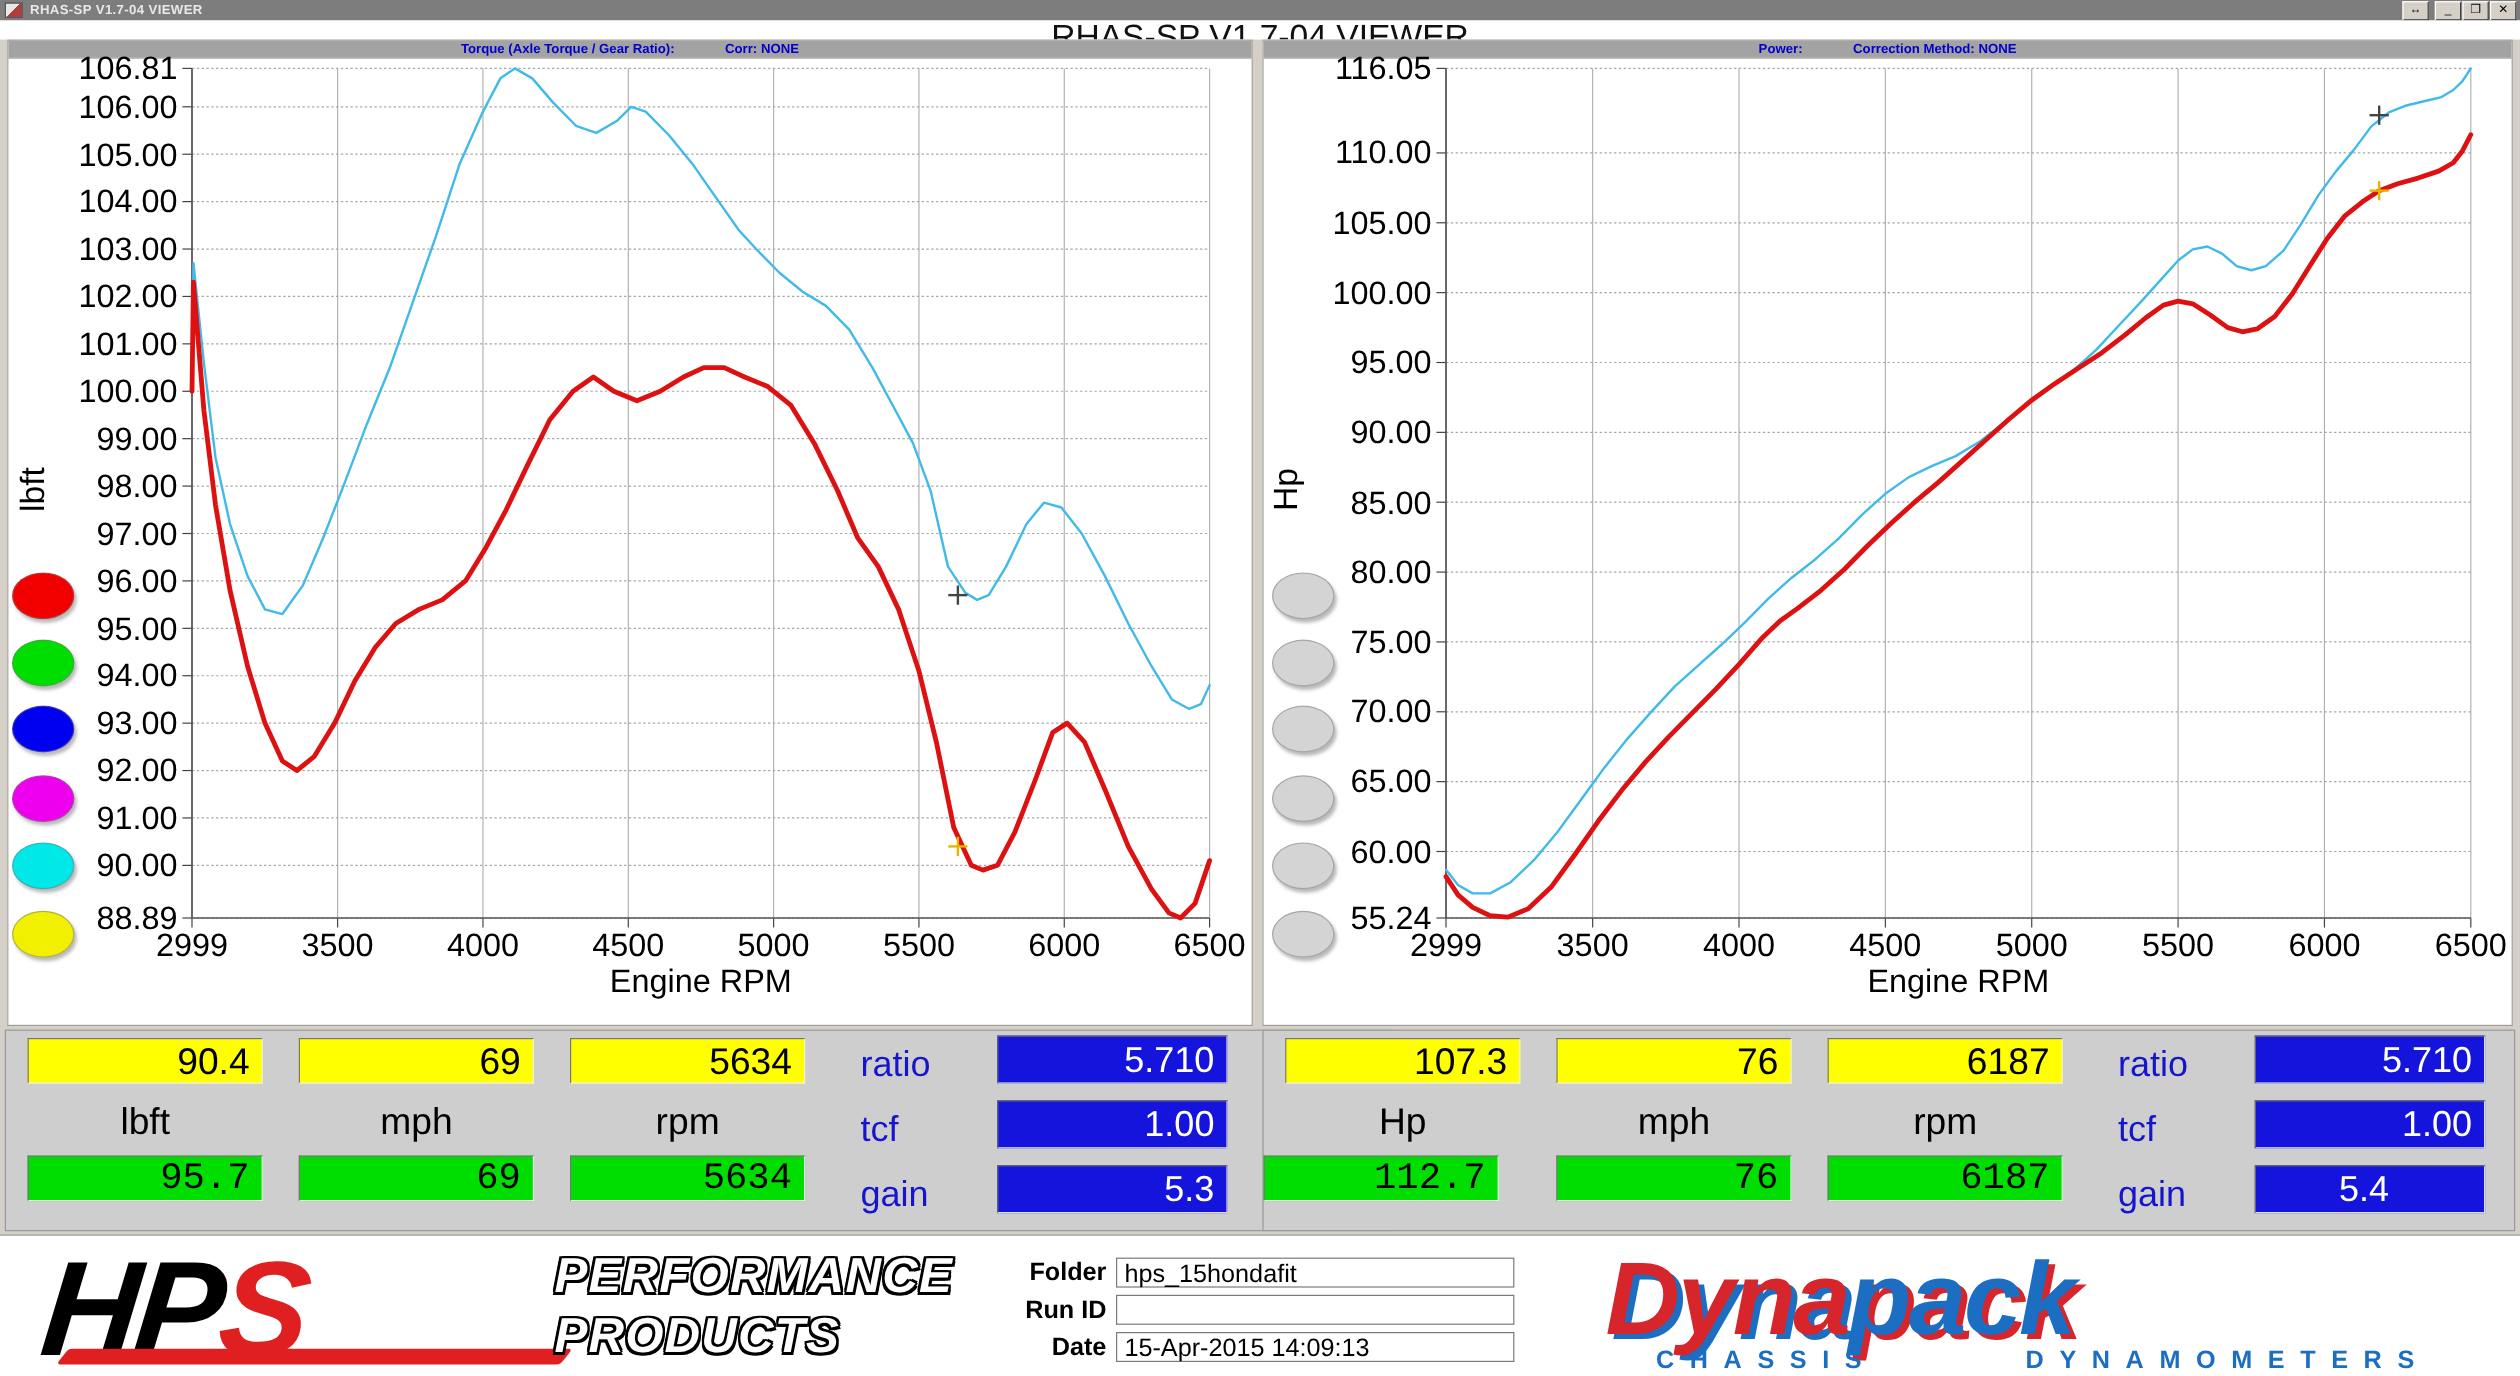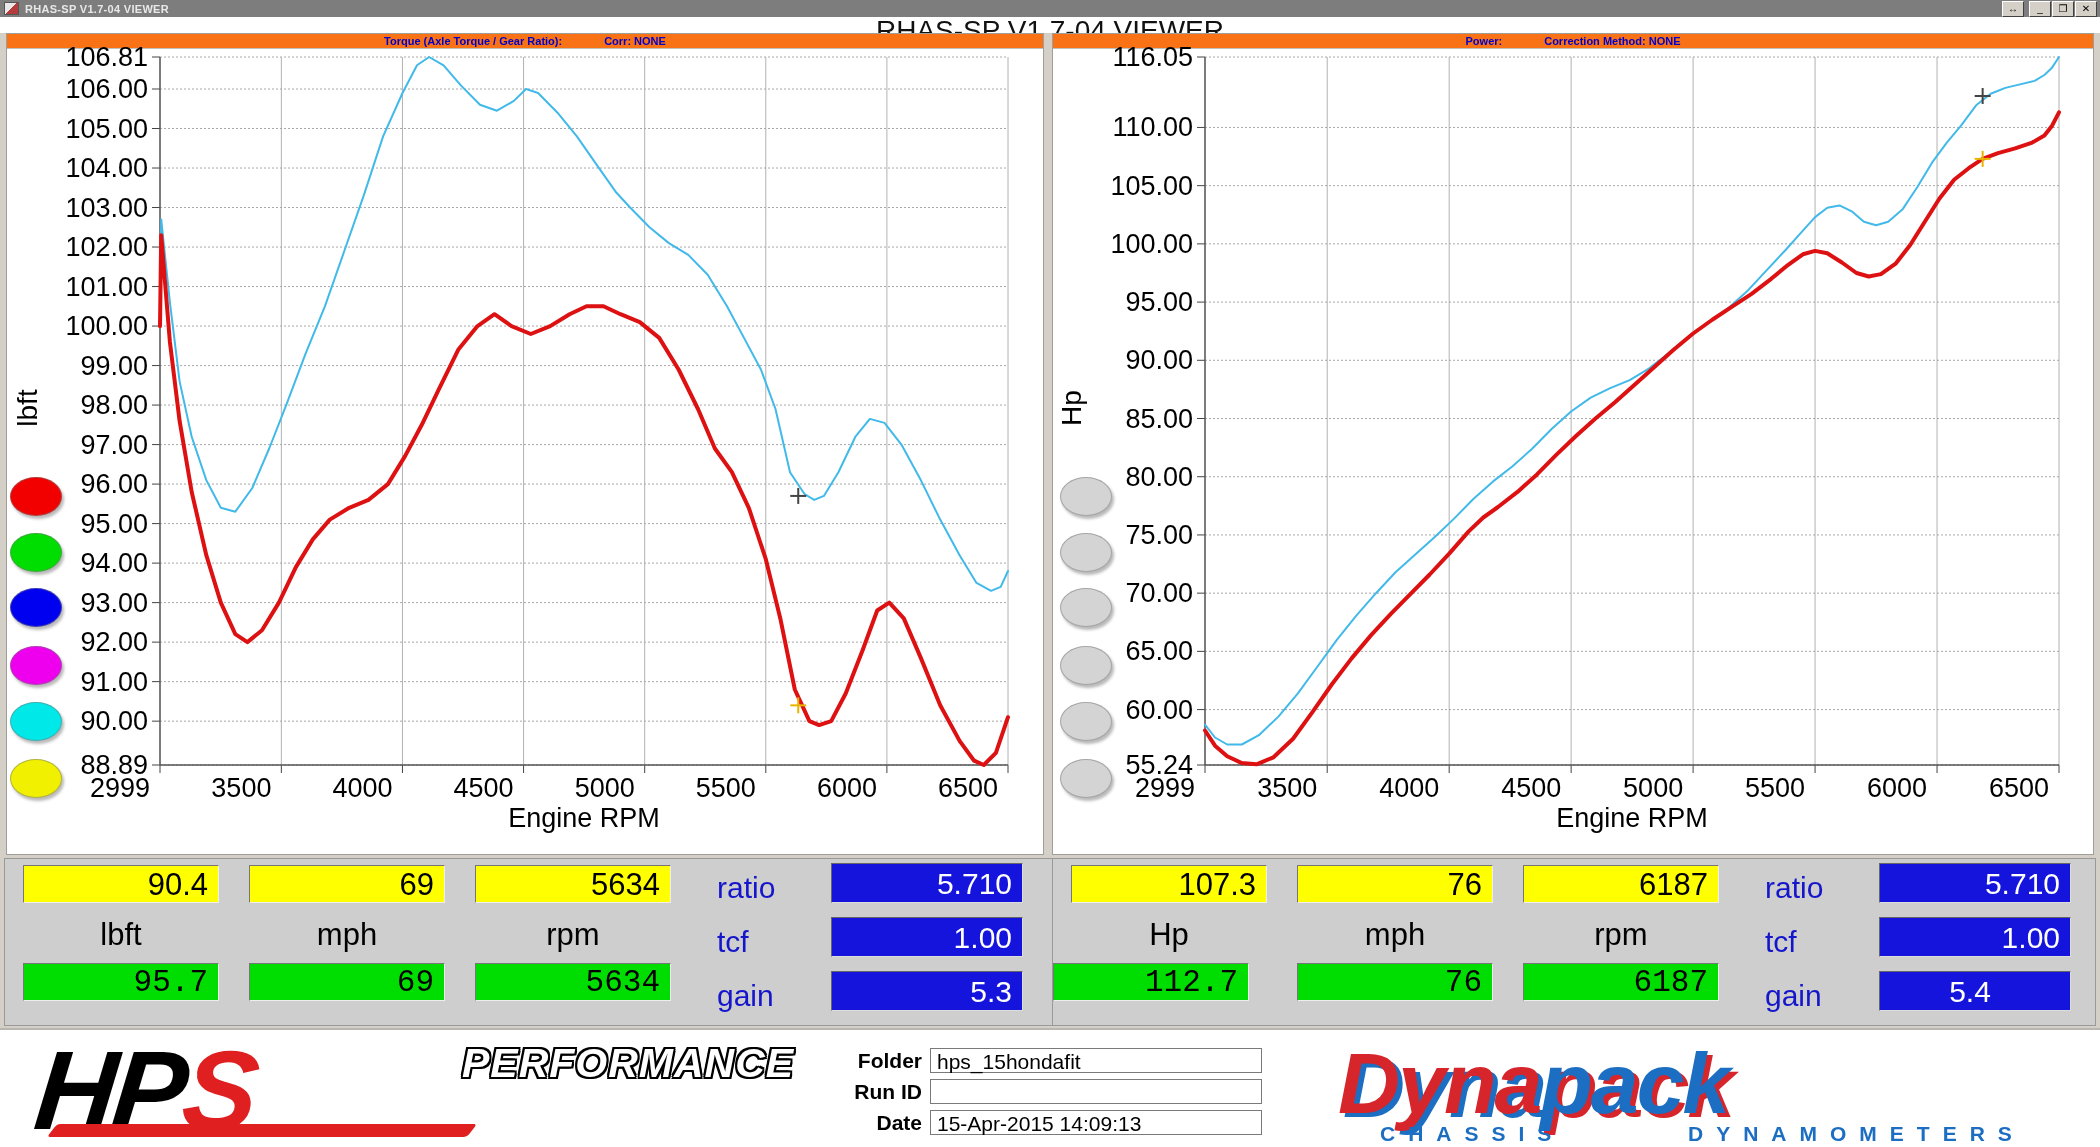--- a/index.html
+++ b/index.html
@@ -14,29 +14,29 @@
   .tb-gap{width:4px;}
 
   
   .title-strip{position:absolute;left:0;top:17px;width:2100px;height:16px;background:#ffffff;overflow:hidden;}
   .big-title{font-size:28px;line-height:30px;margin-top:-1px;text-align:center;color:#111;}
 
   
   .panel{position:absolute;top:33px;height:822px;background:#ffffff;border:1px solid #a09e98;box-sizing:border-box;}
   .panel-left{left:6px;width:1038px;}
   .panel-right{left:1052px;width:1042px;}
-  .panel-header{position:absolute;top:0;left:0;right:0;height:14px;background:#f97316;border-bottom:1px solid #c2c0ba;font-size:11px;font-weight:bold;color:#0000cc;text-align:center;line-height:14px;white-space:pre;}
+  .panel-header{position:absolute;top:0;left:0;right:0;height:14px;background:#a3a3a3;border-bottom:1px solid #c2c0ba;font-size:11px;font-weight:bold;color:#0000cc;text-align:center;line-height:14px;white-space:pre;}
   .hdr-gap{display:inline-block;width:42px;}
 
   
   .plot{position:absolute;top:57px;height:708px;}
   #plotL{left:160px;width:848px;}
   #plotR{left:1205px;width:854px;}
   .ytick{position:absolute;left:-162px;width:150px;text-align:right;font-size:27px;color:#000;line-height:30px;}
-  .xtick{position:absolute;width:140px;font-size:27px;color:#000;}
+  .xtick{position:absolute;width:140px;text-align:center;font-size:27px;color:#000;}
   .vlabel{position:absolute;font-size:28px;color:#000;width:70px;text-align:center;transform:rotate(-90deg);}
   .xaxis-label{position:absolute;top:803px;font-size:27px;text-align:center;color:#000;}
 
   
   .ellipse{position:absolute;width:50px;height:37px;border-radius:50%;box-shadow:2px 3px 3px rgba(0,0,0,.28);border:1px solid rgba(120,120,120,.5);}
 
   
   .stats{position:absolute;top:858px;height:168px;background:#cecece;border:1px solid #999;box-sizing:border-box;}
   .stats-left{left:4px;width:1157px;}
   .stats-right{left:1052px;width:1044px;}
@@ -264,20 +264,21 @@
     <div class="bluebox" style="left:826px;top:4px;">5.710</div>
     <div class="bluebox" style="left:826px;top:58px;">1.00</div>
     <div class="bluebox" style="left:826px;top:112px;text-align:center;">5.4</div>
   </div>
 
   <div class="footer">
     <div class="hps-letters"><span class="hps-hp">HP</span><span class="hps-s">S</span></div>
     <div class="hps-swoosh"></div>
     <div class="hps-tagline">
       <div>PERFORMANCE</div>
+      <div>PRODUCTS</div>
     </div>
 
     <div class="field-row" style="left:826px;top:18px;width:440px;">
       <div class="field-label">Folder</div>
       <div class="field-box">hps_15hondafit</div>
     </div>
     <div class="field-row" style="left:826px;top:49px;width:440px;">
       <div class="field-label">Run ID</div>
       <div class="field-box"></div>
     </div>

